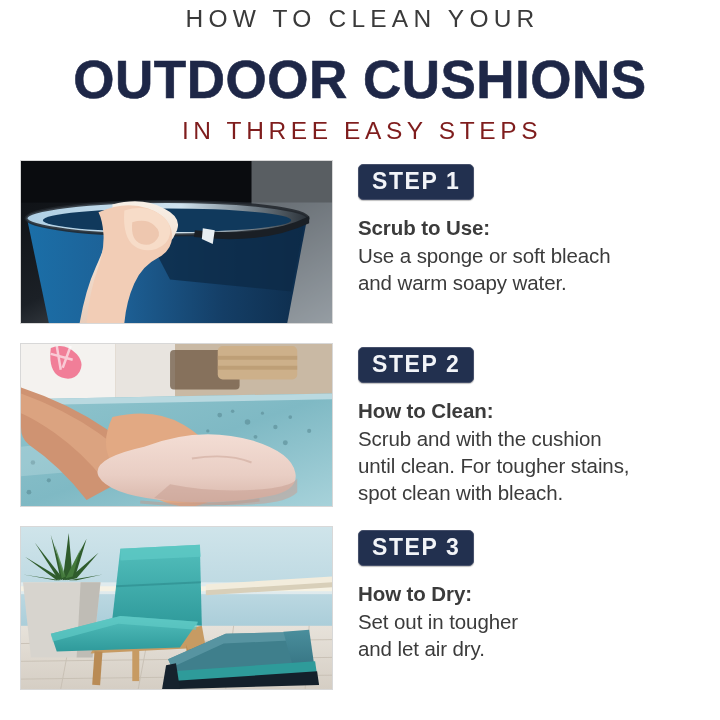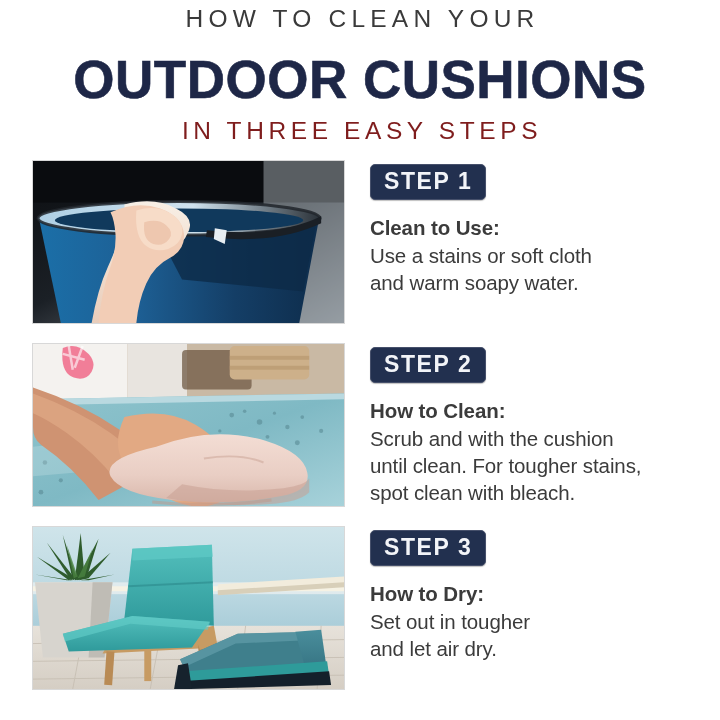--- a/index.html
+++ b/index.html
@@ -40,21 +40,20 @@
     margin-top:6px;
     padding-left:4px;
   }
 
   
   .steps{position:relative;margin-top:14px;}
   .step-row{
     display:flex;
     align-items:flex-start;
     margin-bottom:19px;
-    padding-left:12px;
   }
   .photo{
     width:313px;height:164px;
     margin-left:20px;
     flex:0 0 auto;
     border:1px solid #d8d8d8;
     box-sizing:border-box;
     overflow:hidden;
     position:relative;
   }
@@ -151,23 +150,23 @@
 
         <path d="M92 44 q30 -8 52 4 q18 9 13 22 q-6 16 -22 23 q-18 8 -28 30 q-9 20 -14 41 l-34 0 q6 -34 16 -56 q9 -20 14 -36 q4 -13 3 -28 z" fill="url(#clothG)"></path>
 
         <path d="M78 52 q26 -12 50 -4 q22 8 24 26 q1 16 -14 24 q-16 8 -24 26 q-8 18 -10 40 l-38 0 q3 -32 11 -54 q7 -20 6 -36 q-1 -14 -5 -22 z" fill="#f2cdb6"></path>
         <path d="M104 50 q20 -6 34 3 q14 8 12 21 q-2 11 -14 15 q-12 4 -22 -3 q-12 -9 -10 -36 z" fill="#f7dcc8"></path>
         <path d="M112 62 q14 -4 22 3 q8 7 3 14 q-6 8 -16 5 q-11 -4 -9 -22 z" fill="#e9bda4" opacity="0.7"></path>
       </svg>
     </div>
     <div class="step-text">
       <div class="badge">STEP 1</div>
-      <div class="step-heading">Clean to Use:</div>
+      <div class="step-heading">Scrub to Use:</div>
       <div class="step-body">
-        <div>Use a stains or soft cloth</div>
+        <div>Use a sponge or soft bleach</div>
         <div>and warm soapy water.</div>
       </div>
     </div>
   </div>
 
   <div class="step-row">
     <div class="photo">
       <svg viewBox="0 0 313 164" preserveAspectRatio="none">
         <defs>
           <linearGradient id="cushG" x1="0" y1="0" x2="1" y2="1">

